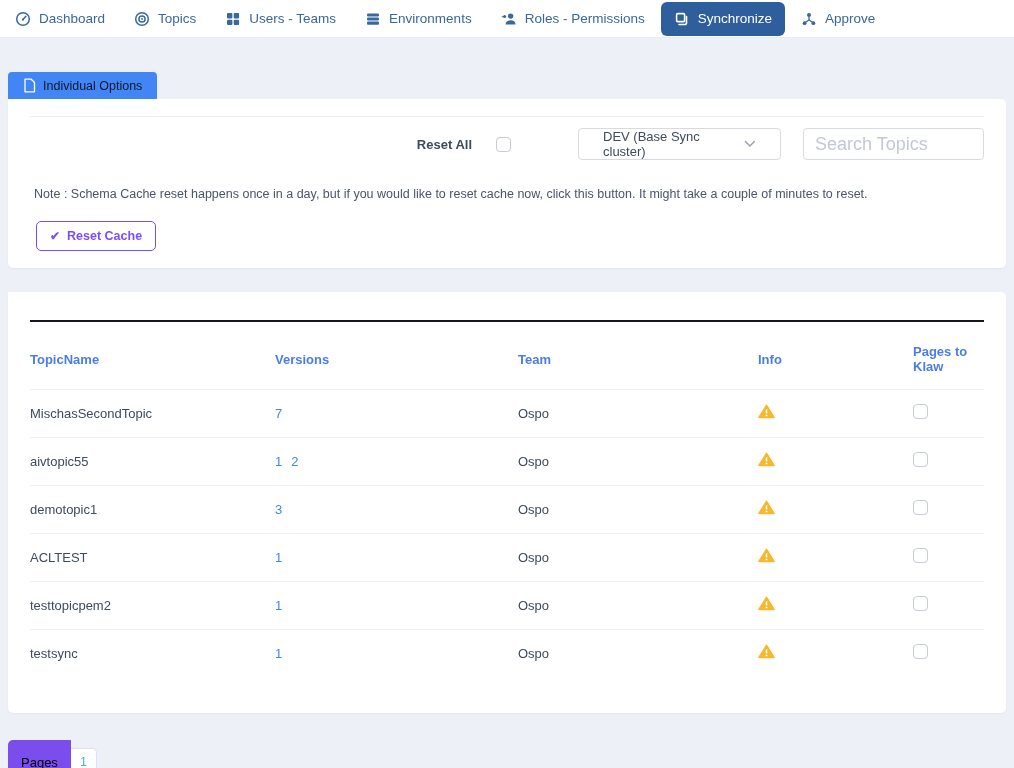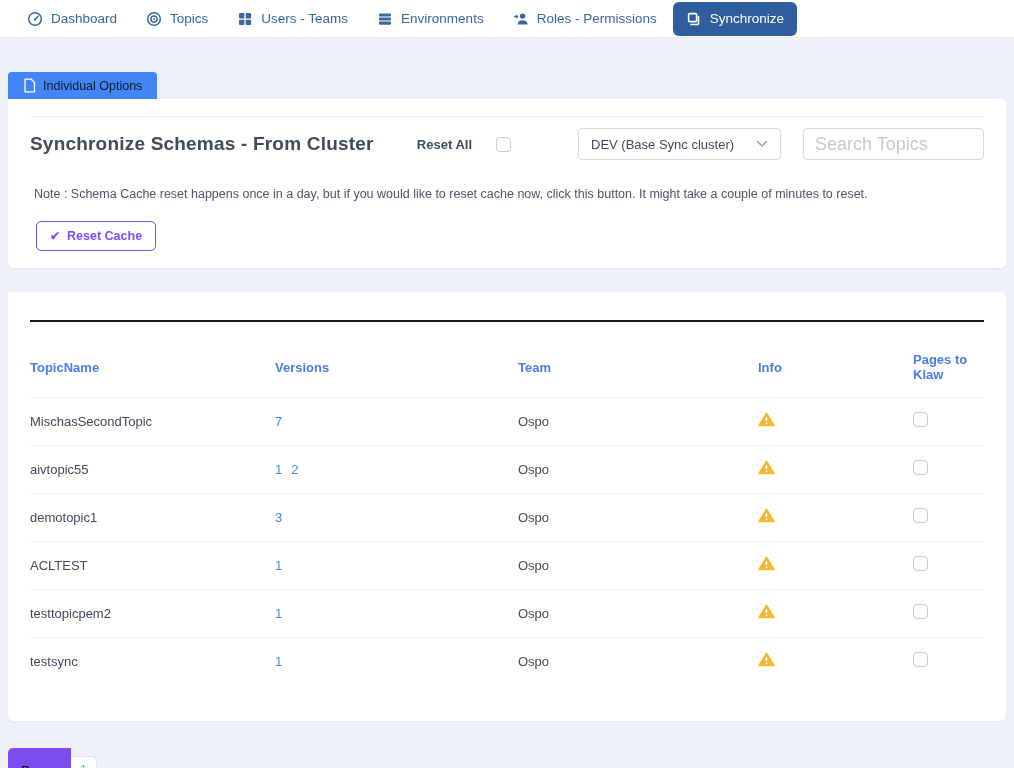--- a/index.html
+++ b/index.html
@@ -10,21 +10,21 @@
     overflow: hidden;
     color: #3e4b5b;
   }
 
   
   .topnav {
     height: 38px;
     background: #ffffff;
     display: flex;
     align-items: center;
-    padding: 0 0 0 14px;
+    padding: 0 0 0 2px;
     border-bottom: 1px solid #e9ebf2;
   }
   .nav-item {
     display: inline-flex;
     align-items: center;
     gap: 8px;
     padding: 0 13px;
     height: 34px;
     margin: 2px 3px 2px 0;
     color: #39689c;
@@ -78,21 +78,21 @@
     border-radius: 4px;
     background: #fff;
     cursor: pointer;
   }
   .cluster-select {
     margin-left: 67px;
     width: 203px; height: 32px;
     border: 1px solid #d7dae0;
     border-radius: 4px;
     display: flex; align-items: center;
-    padding: 0 12px;
+    padding: 0 24px;
     font-size: 13px;
     color: #3e4b5b;
     cursor: pointer;
     background: #fff;
   }
   .cluster-select .chev { margin-left: auto; }
   .search-input {
     margin-left: 22px;
     width: 181px; height: 32px;
     border: 1px solid #d7dae0;
@@ -130,21 +130,21 @@
   table.sync-table { width: 100%; border-collapse: collapse; table-layout: fixed; }
   .sync-table col.c1 { width: 245px; }
   .sync-table col.c2 { width: 243px; }
   .sync-table col.c3 { width: 240px; }
   .sync-table col.c4 { width: 155px; }
   .sync-table th {
     text-align: left;
     color: #4a7de8;
     font-size: 13px;
     font-weight: 700;
-    padding: 30px 0 15px;
+    padding: 22px 0 15px;
   }
   .sync-table tbody tr { border-top: 1px solid #eef0f4; }
   .sync-table td {
     font-size: 13px;
     color: #3e4b5b;
     padding: 14px 0 15px;
     vertical-align: middle;
   }
   a.version-link {
     color: #4285f4;
@@ -227,35 +227,43 @@
     </svg>
     <span>Roles - Permissions</span>
   </div>
   <div class="nav-item active">
     <svg width="16" height="16" viewBox="0 0 16 16" fill="none">
       <path d="M12.5 5.5 V12 a1.5 1.5 0 0 1 -1.5 1.5 H5" stroke="currentColor" stroke-width="1.6" stroke-linecap="round"></path>
       <rect x="2.6" y="2.6" width="8" height="8" rx="1.2" stroke="currentColor" stroke-width="1.6"></rect>
     </svg>
     <span>Synchronize</span>
   </div>
+  <div class="nav-item">
+    <svg width="16" height="16" viewBox="0 0 16 16" fill="none">
+      <path d="M8 5.5 L8 9 M8 9 L4.2 11.5 M8 9 L11.8 11.5" stroke="currentColor" stroke-width="1.3"></path>
+      <circle cx="8" cy="4" r="2" fill="currentColor"></circle>
+      <circle cx="3.6" cy="12.2" r="1.9" fill="currentColor"></circle>
+      <circle cx="12.4" cy="12.2" r="1.9" fill="currentColor"></circle>
+    </svg>
+    <span>Approve</span>
+  </div>
 </nav>
 
 <div class="tab-row">
   <div class="io-tab">
     <svg width="13" height="15" viewBox="0 0 13 15" fill="none">
       <path d="M2 1.2 h6.2 l3.3 3.3 V13.8 H2 z" stroke="#ffffff" stroke-width="1.3" stroke-linejoin="round"></path>
     </svg>
     <span>Individual Options</span>
   </div>
 </div>
 
 <section class="card first">
   <div class="card-top-divider"></div>
   <div class="title-row">
-    <h1 class="page-title">Synchronize Schemas - From Cluster</h1>
     <div class="showall-group">
       <span class="showall-label">Reset All</span>
       <input type="checkbox" class="cb" style="">
     </div>
     <div class="cluster-select">
       <span>DEV (Base Sync cluster)</span>
       <svg class="chev" width="12" height="8" viewBox="0 0 12 8" fill="none">
         <path d="M1.5 1.5 L6 6 L10.5 1.5" stroke="#9aa1ad" stroke-width="1.5" stroke-linecap="round" stroke-linejoin="round"></path>
       </svg>
     </div>

